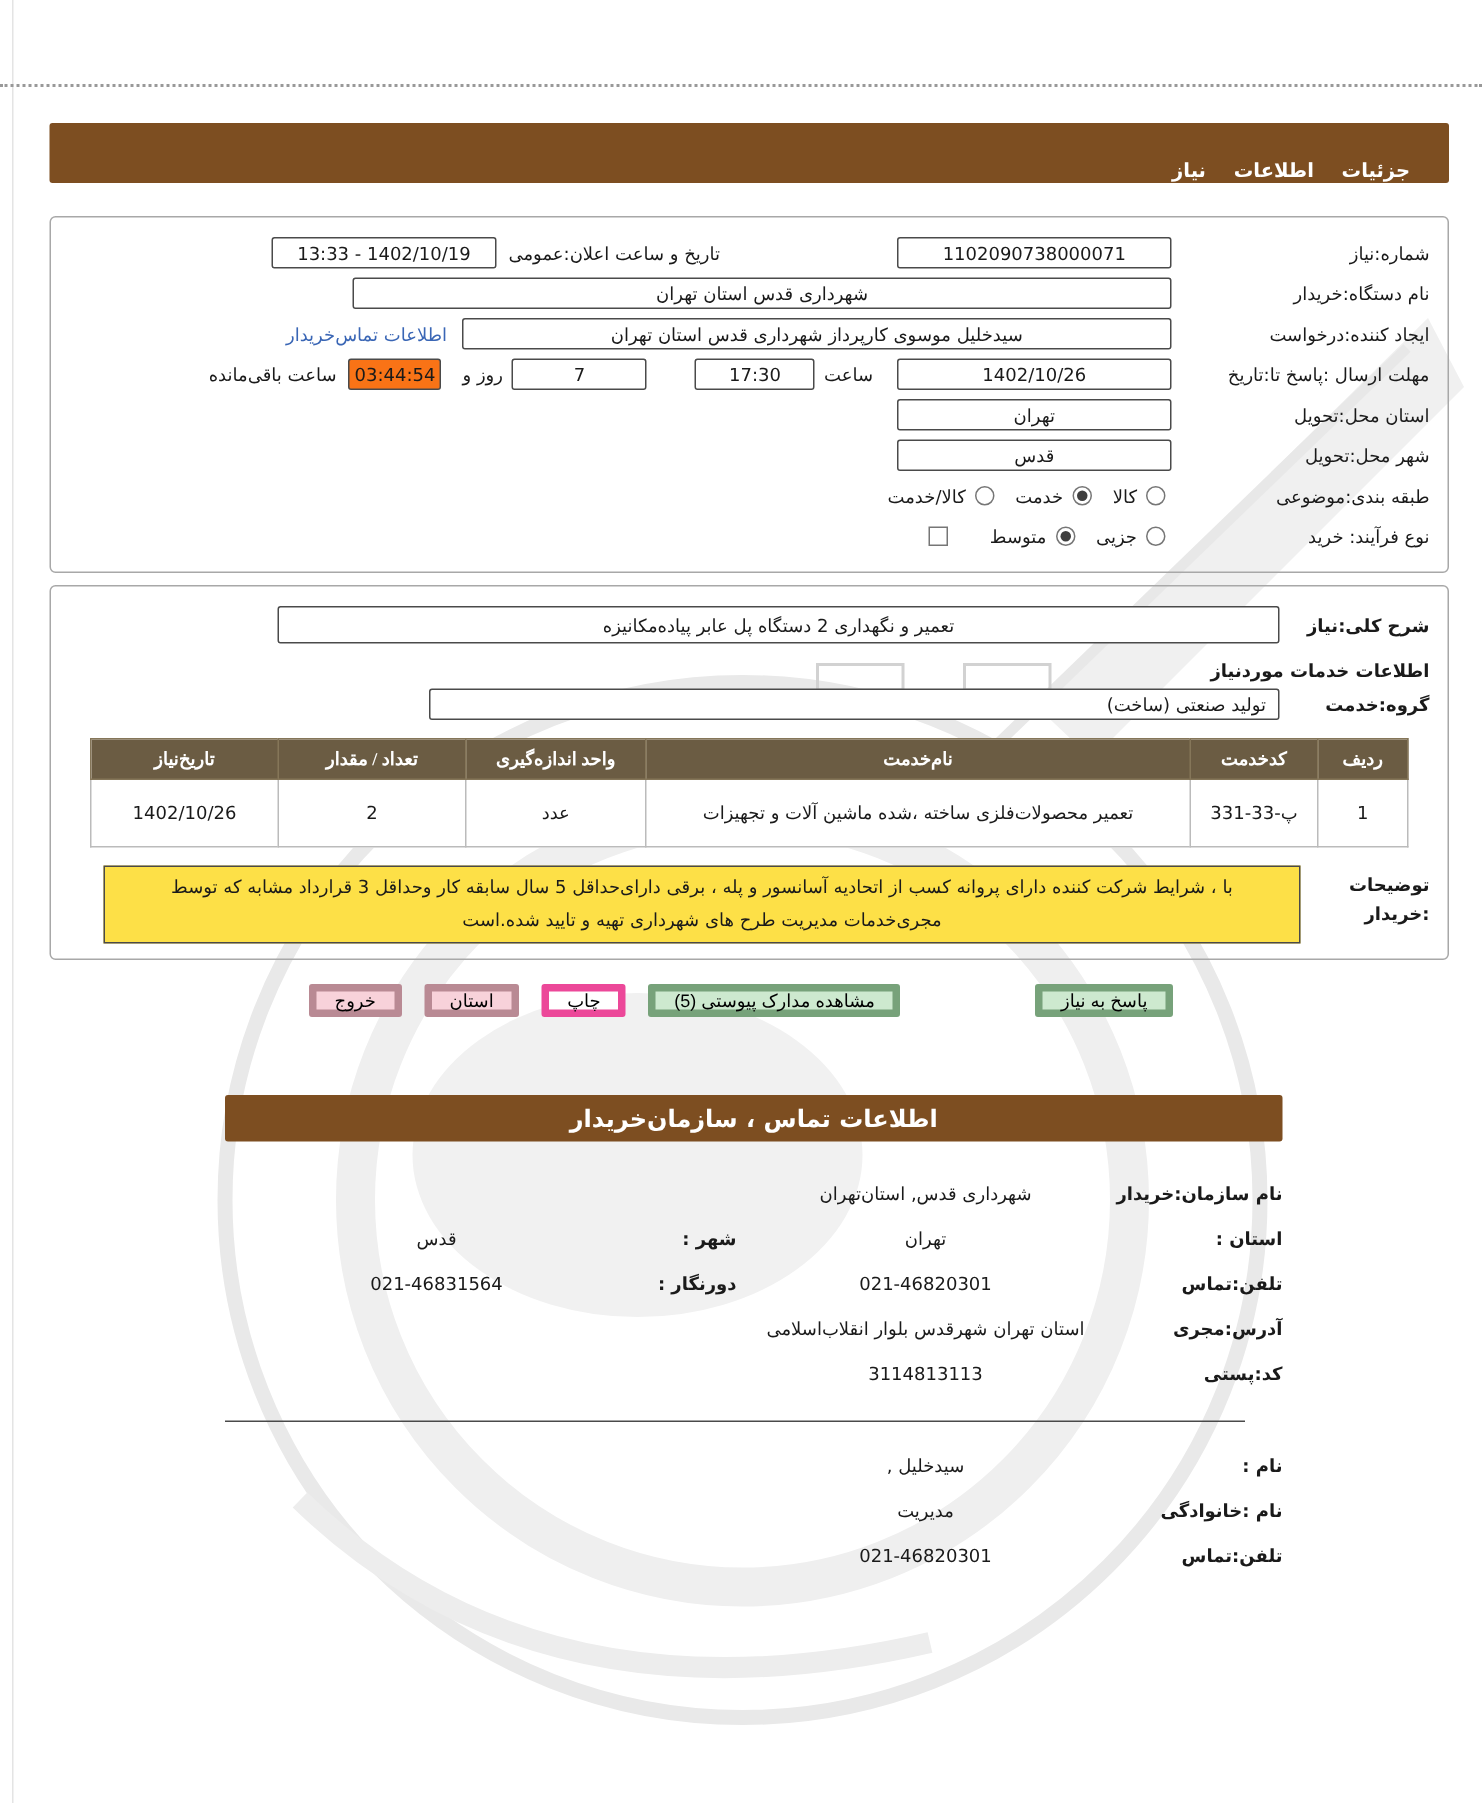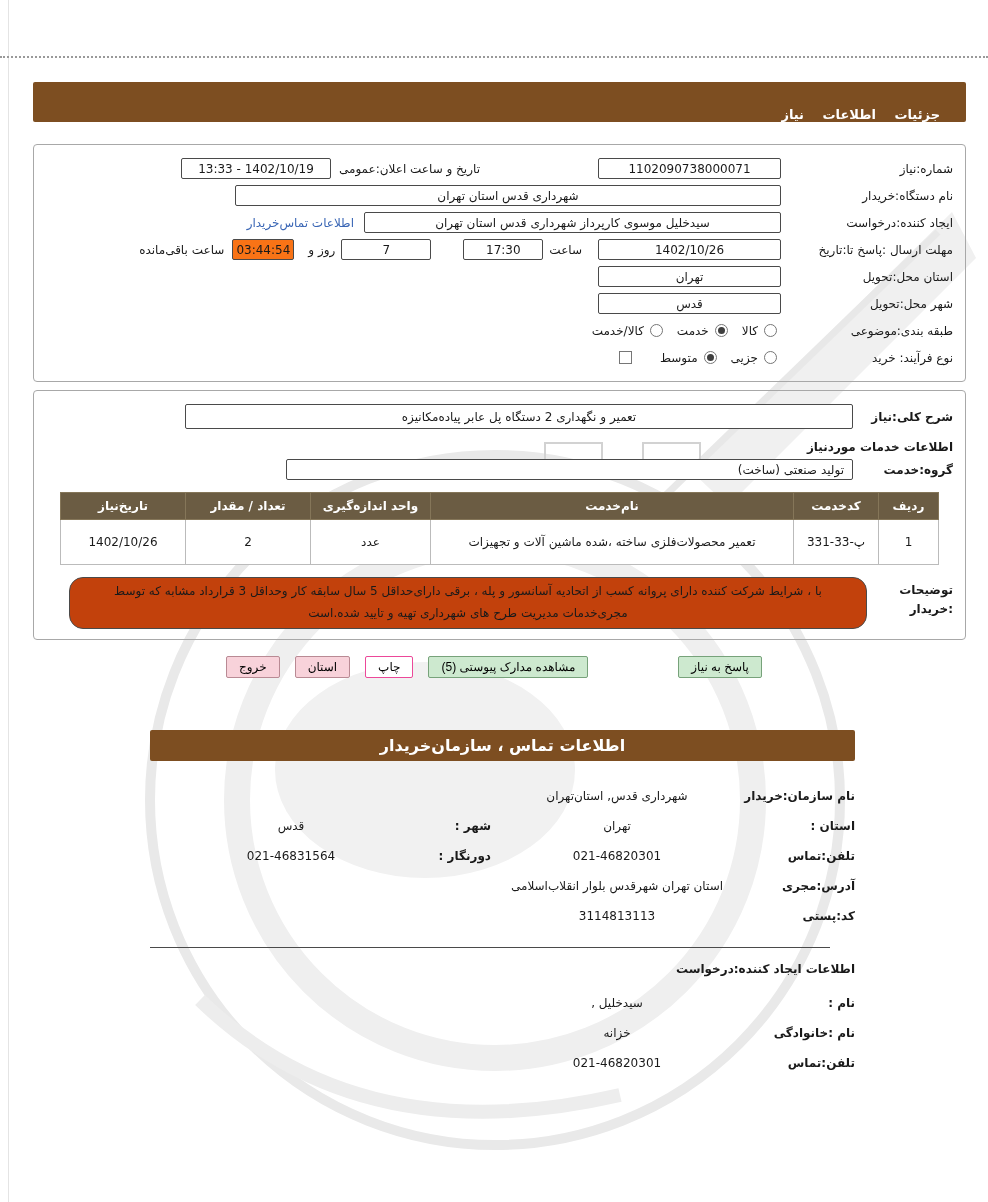--- a/index.html
+++ b/index.html
@@ -28,21 +28,21 @@
 
   .frow{display:flex;align-items:center;height:27px;}
   .flabel{width:172px;text-align:right;flex:0 0 auto;}
   .input{
     display:inline-flex;align-items:center;justify-content:center;
     height:21px;border:1px solid #4a4a4a;background:#fff;border-radius:2px;
     box-sizing:border-box;padding:0 4px;overflow:hidden;white-space:nowrap;
   }
   .num{direction:ltr;}
   .w150{width:150px}.w183{width:183px}.w80{width:80px}.w90{width:90px}
-  .w473{width:417px}.w546{width:546px}.w62{width:62px}
+  .w473{width:473px}.w546{width:546px}.w62{width:62px}
   .mr4{margin-right:4px}.mr6{margin-right:6px}.mr8{margin-right:8px}
   .mr14{margin-right:14px}.mr16{margin-right:16px}
   .mr28{margin-right:28px}.mr32{margin-right:32px}.mr118{margin-right:118px}
   .countdown{background:#f97316;}
   .link{color:#3a66b5;cursor:pointer;margin-right:10px;}
 
   .radio{width:13px;height:13px;border:1px solid #767676;border-radius:50%;
     background:#fff;display:inline-block;position:relative;flex:0 0 auto;box-sizing:border-box;}
   .radio.checked::after{content:"";position:absolute;top:2px;left:2px;right:2px;bottom:2px;
     border-radius:50%;background:#3f3f3f;}
@@ -51,33 +51,33 @@
 
   .b2row{display:flex;align-items:center;margin:3px 0;}
   .b2label{width:100px;font-weight:bold;text-align:right;flex:0 0 auto;}
   .desc-input{width:668px;height:25px;}
   .section-heading{font-weight:bold;margin:11px 0 5px;}
   .group-input{width:567px;justify-content:flex-start;padding:0 8px;}
 
   table.svc{border-collapse:collapse;background:#fff;width:878px;margin:12px 14px 0 auto;
     border:1px solid #8f8f8f;table-layout:fixed;}
   table.svc th{background:#6b5c43;color:#fff;font-weight:bold;height:26px;
-    border:1px solid #857659;font-size:12px;padding:0 2px;}
+    border:1px solid #857659;font-size:12px;padding:0 2px;font-family:Liberation Serif, serif;}
   table.svc td{border:1px solid #bbb;text-align:center;height:44px;padding:0 4px;background:#fff;}
   td.name-cell{padding:0 34px;line-height:1.55;}
 
   .notes-row{display:flex;align-items:flex-start;margin-top:12px;}
   .notes-label{width:86px;font-weight:bold;text-align:right;line-height:1.6;padding-top:4px;flex:0 0 auto;}
-  .notes-box{flex:1;border:1px solid #4a4a4a;border-radius:14px;background:#c2410c;
+  .notes-box{flex:1;border:1px solid #4a4a4a;border-radius:0;background:#fde047;
     min-height:44px;display:flex;align-items:center;justify-content:center;
     text-align:center;padding:3px 12px;line-height:1.8;margin-left:23px;}
 
   .actions{display:flex;justify-content:center;align-items:center;margin-top:16px;}
   .btn{height:22px;display:inline-flex;align-items:center;justify-content:center;
-    padding:0 12px;border-radius:2px;border:1px solid #ec4899;font-size:12px;
+    padding:0 12px;border-radius:2px;border:5px solid #ec4899;font-size:12px;
     cursor:pointer;background:#fff;white-space:nowrap;}
   .btn.green{background:#cde9cf;border-color:#77a27a;}
   .btn.pink{background:#f8d2da;border-color:#b98a94;}
   .gap-docs{margin-right:90px;}
   .gap15{margin-right:15px;}
 
   .section-bar{
     margin:52px 133px 0 150px;height:31px;background:#7d4e21;border-radius:2px;
     color:#fff;display:flex;align-items:center;justify-content:center;
     font-weight:bold;font-size:16px;
@@ -259,28 +259,27 @@
       <span class="clabel">آدرس:مجری</span>
       <span class="cvalue">استان تهران شهرقدس بلوار انقلاب‌اسلامی</span>
     </div>
     <div class="crow">
       <span class="clabel">کد:پستی</span>
       <span class="cvalue num">3114813113</span>
     </div>
 
     <hr class="cdivider">
 
-    <div class="creator-heading">اطلاعات ایجاد کننده:درخواست</div>
 
     <div class="crow">
       <span class="clabel">نام :</span>
       <span class="cvalue">سیدخلیل ,</span>
     </div>
     <div class="crow">
       <span class="clabel">نام :خانوادگی</span>
-      <span class="cvalue">خزانه</span>
+      <span class="cvalue">مدیریت</span>
     </div>
     <div class="crow">
       <span class="clabel">تلفن:تماس</span>
       <span class="cvalue num">021-46820301</span>
     </div>
   </div>
 </div>
 
 </body></html>

